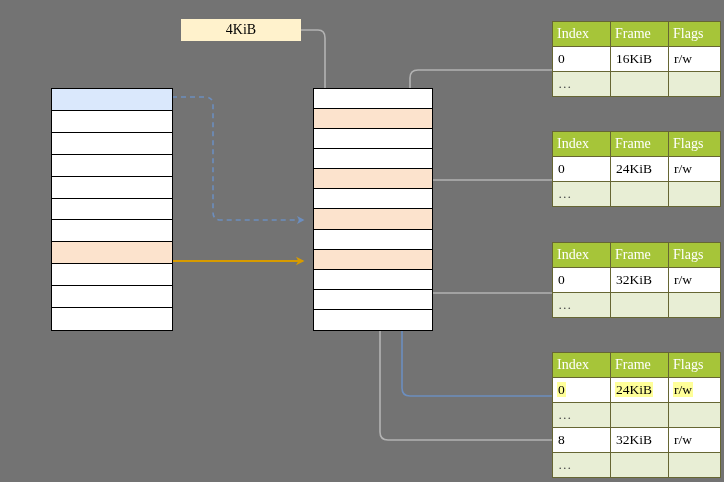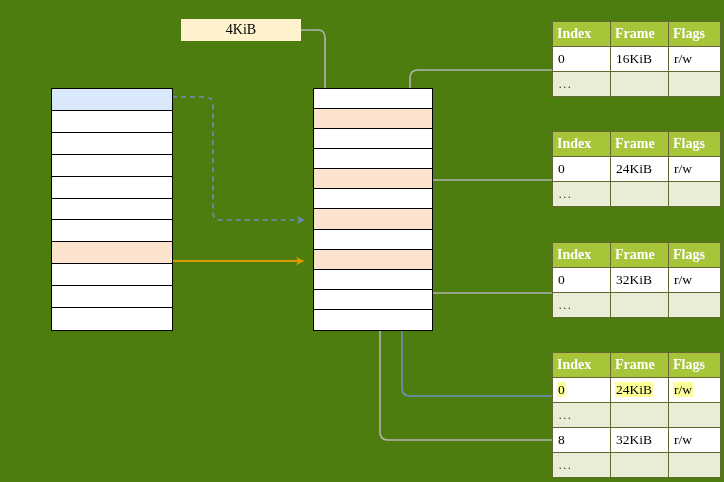--- a/index.html
+++ b/index.html
@@ -11,21 +11,21 @@
     width: 724px;
     height: 482px;
     position: relative;
     overflow: hidden;
     font-family: "Liberation Serif", "DejaVu Serif", serif;
   }
   #stage {
     position: absolute;
     left: 0; top: 0;
     width: 724px; height: 482px;
-    background: #4d7c0f;
+    background: #737373;
   }
   #wires {
     position: absolute;
     left: 0; top: 0;
     width: 724px; height: 482px;
     pointer-events: none;
   }
 
   
   .colblock {
@@ -70,21 +70,21 @@
     padding: 1px 4px;
     text-align: left;
     height: 25px;
     box-sizing: border-box;
     white-space: nowrap;
     overflow: hidden;
   }
   .ptable th {
     background: #a6c539;
     color: #ffffff;
-    font-weight: bold;
+    font-weight: normal;
     font-size: 14px;
   }
   .ptable td.dim {
     background: #e8eed5;
     color: #4d4d4d;
   }
   .ptable td .hl {
     background: #ffff99;
     padding: 0 1px;
   }

